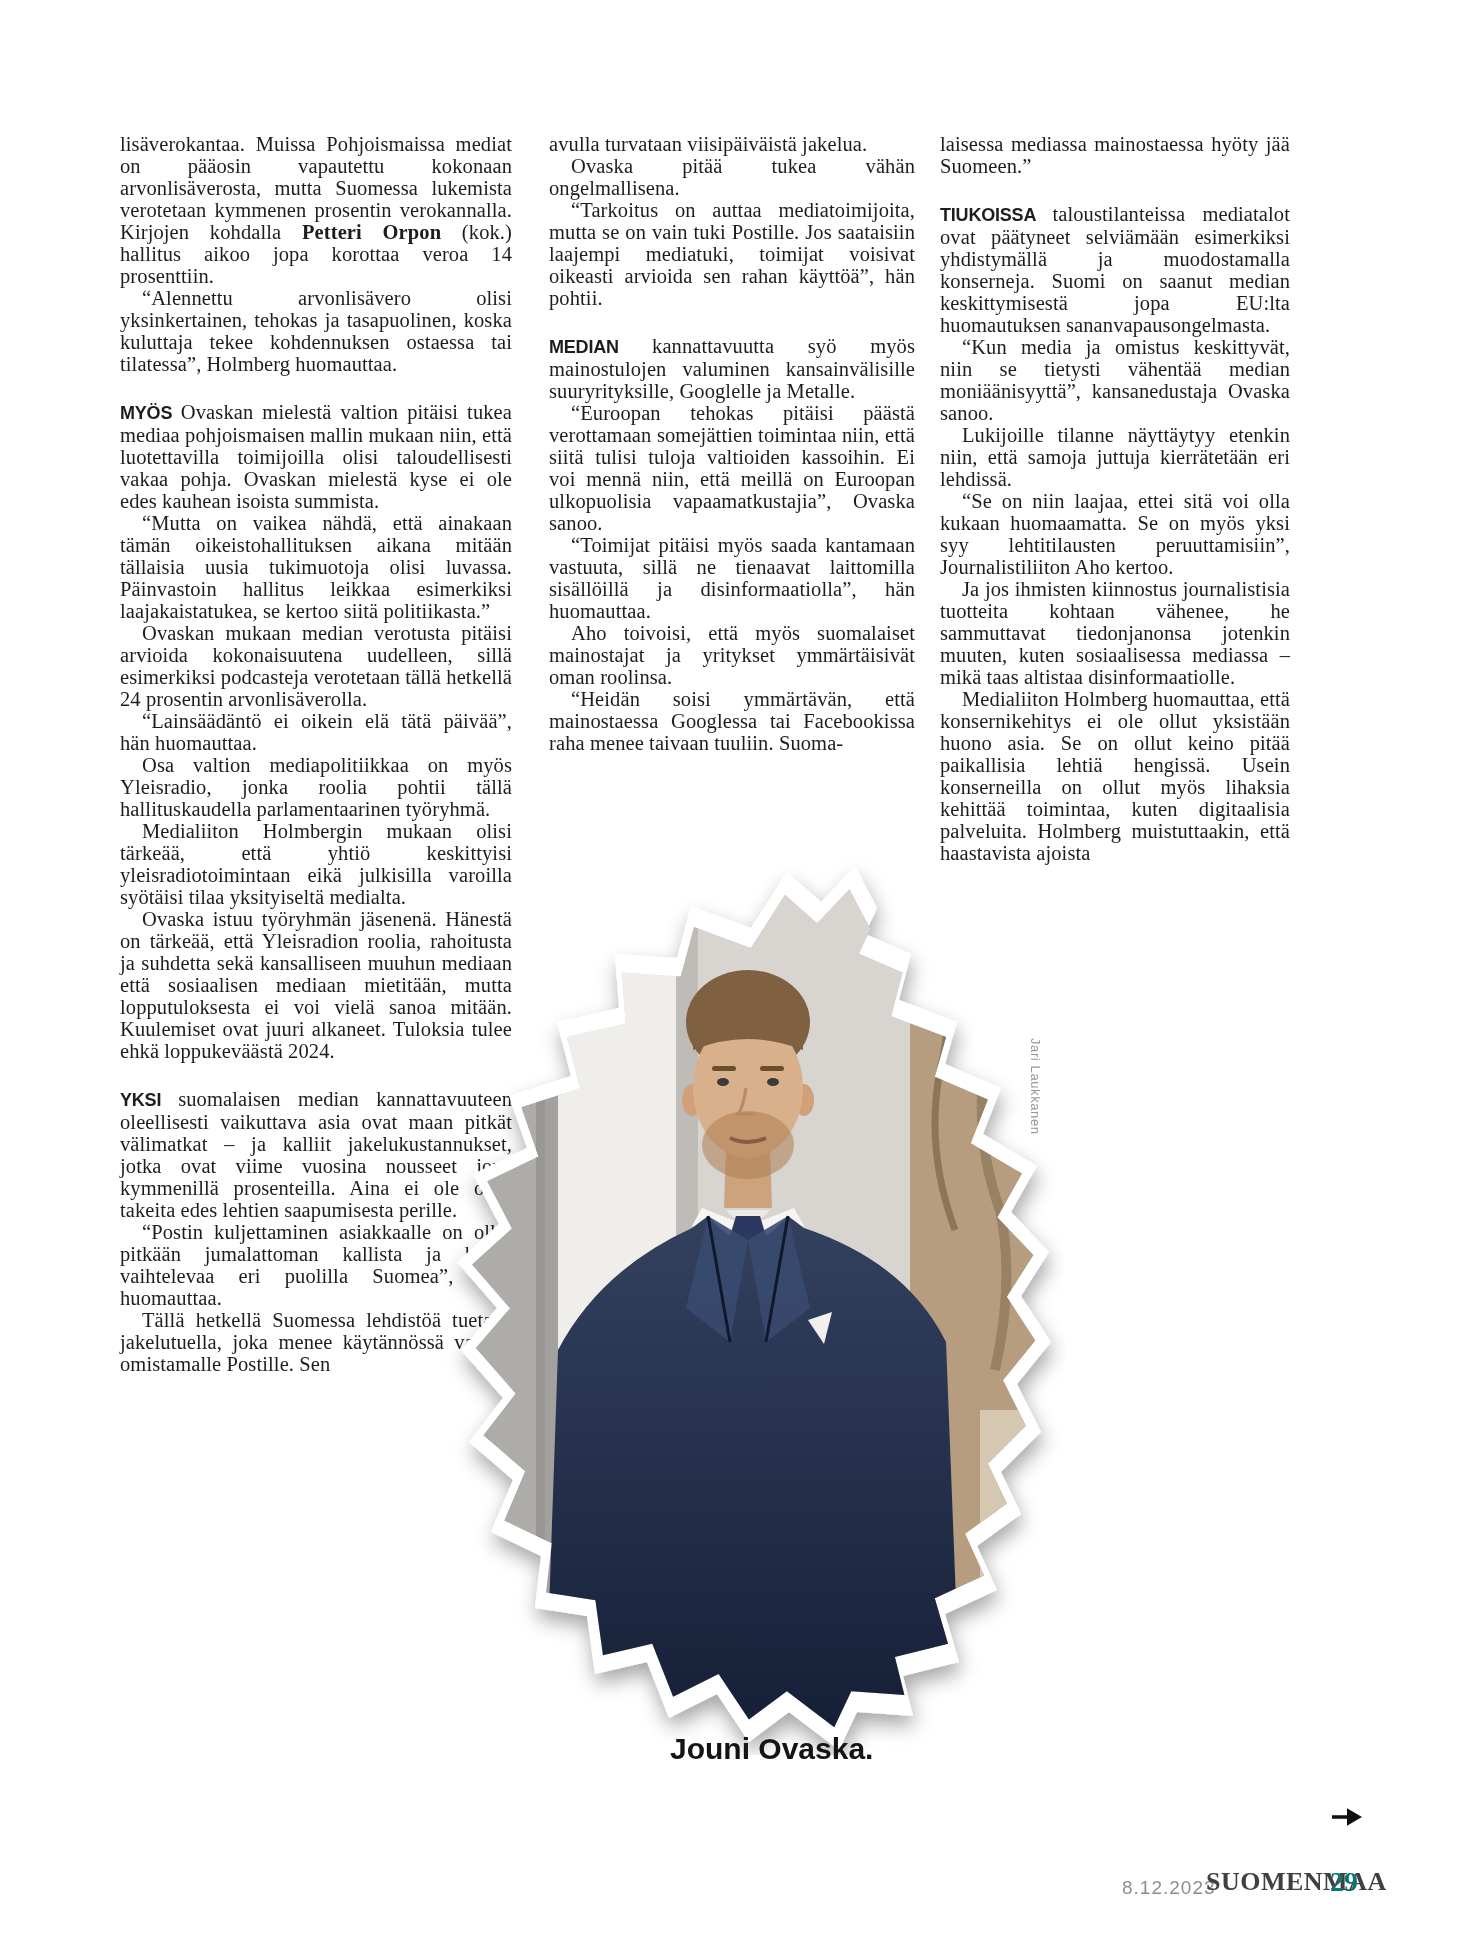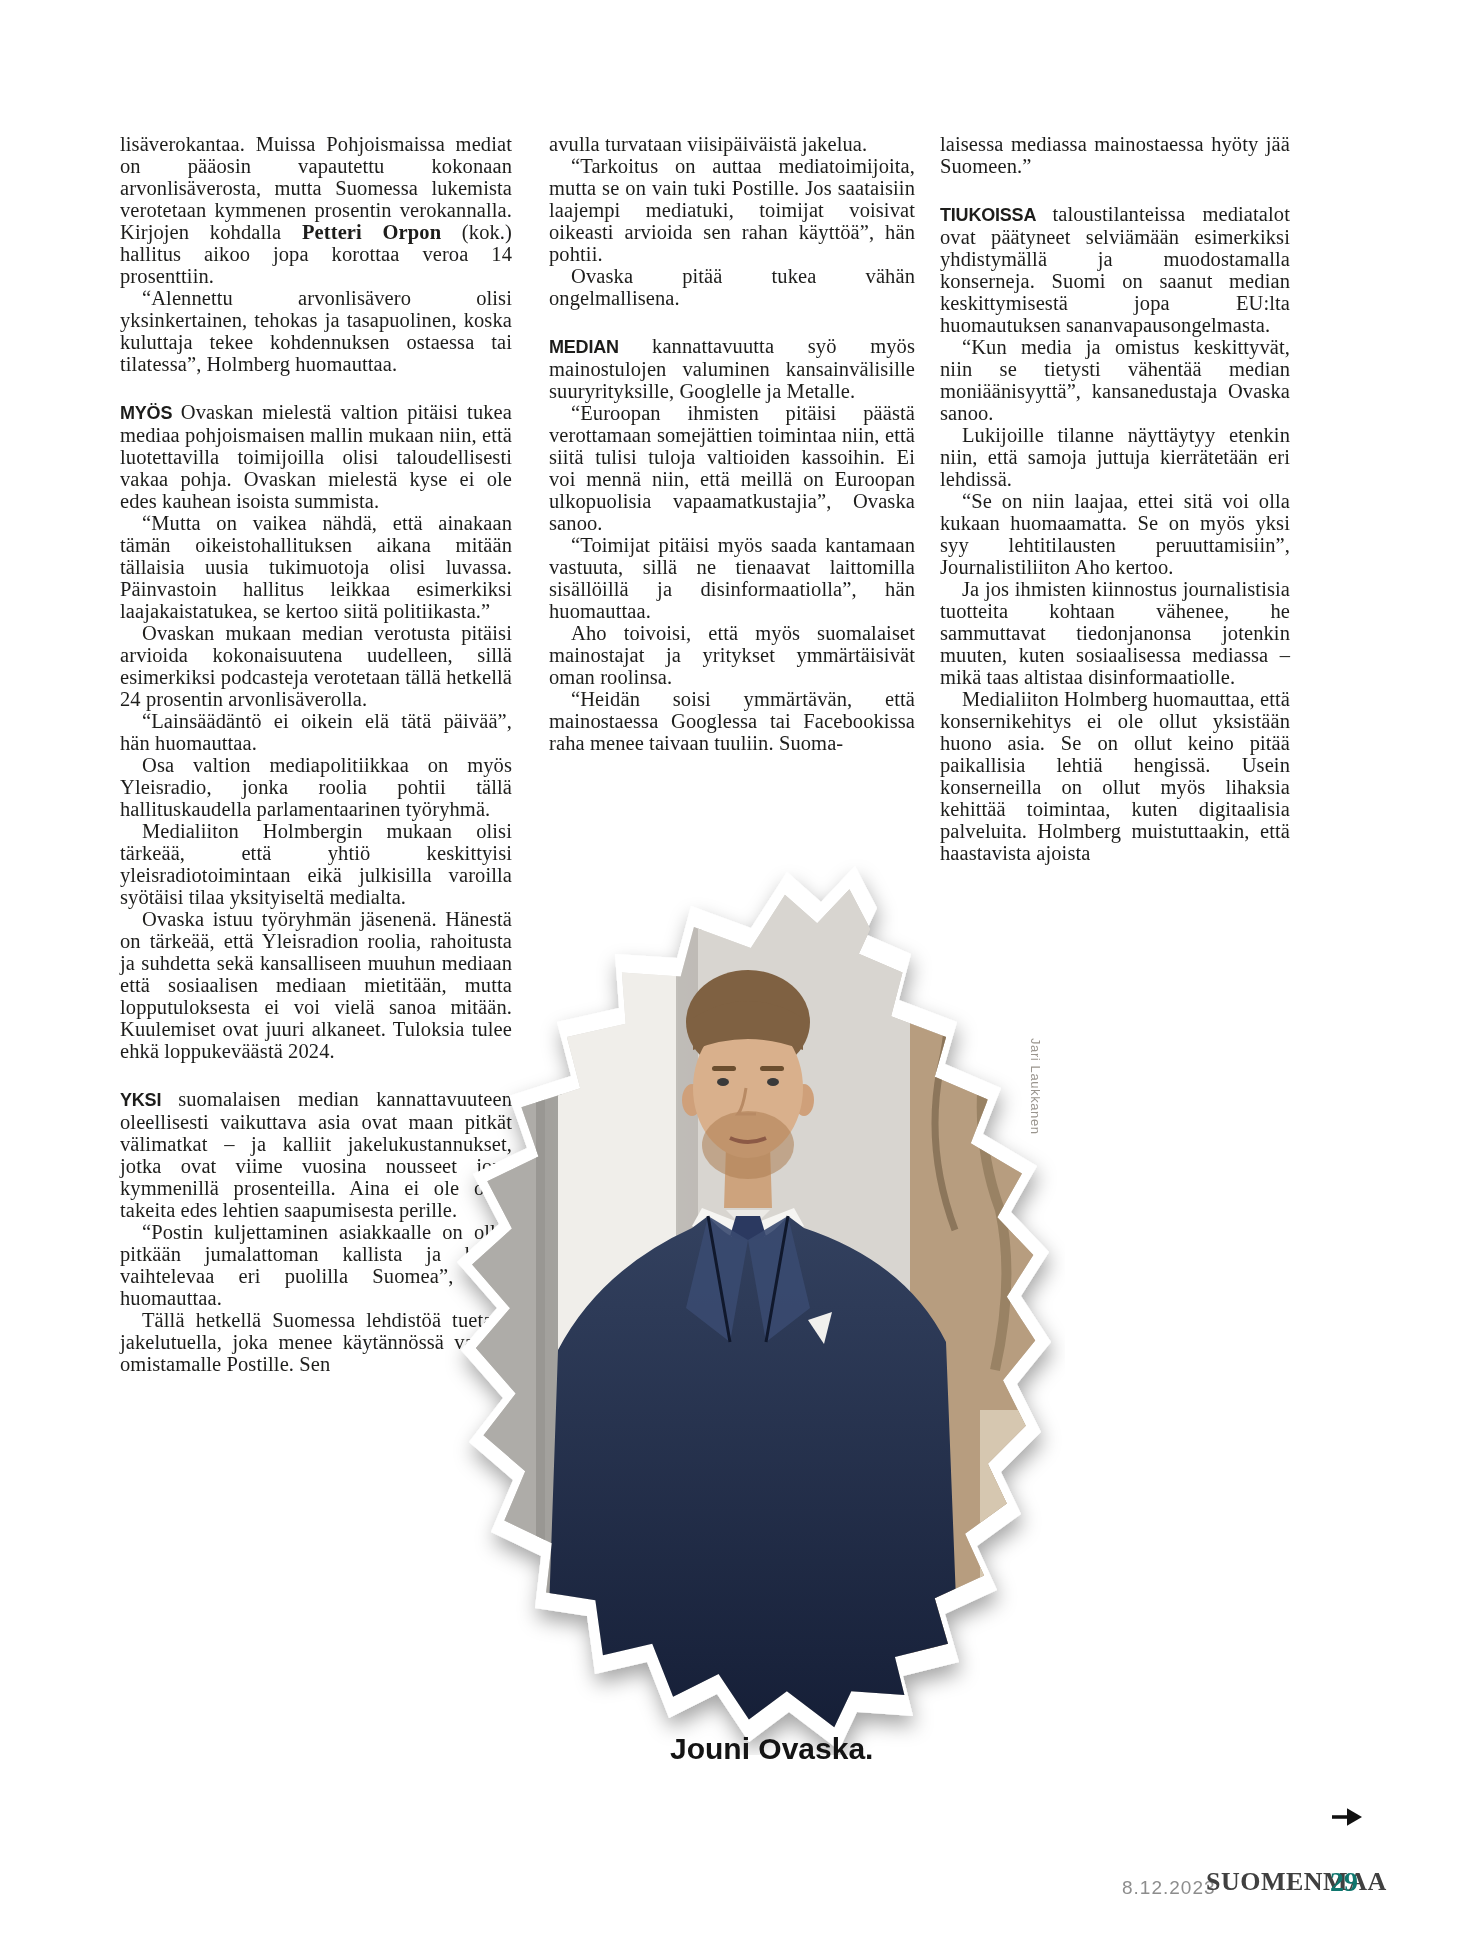--- a/index.html
+++ b/index.html
@@ -75,24 +75,24 @@
     <p class="para indent">“Lainsäädäntö ei oikein elä tätä päivää”, hän huomauttaa.</p>
     <p class="para indent">Osa valtion mediapolitiikkaa on myös Yleisradio, jonka roolia pohtii tällä hallituskaudella parlamentaarinen työryhmä.</p>
     <p class="para indent">Medialiiton Holmbergin mukaan olisi tärkeää, että yhtiö keskittyisi yleisradiotoimintaan eikä julkisilla varoilla syötäisi tilaa yksityiseltä medialta.</p>
     <p class="para indent">Ovaska istuu työryhmän jäsenenä. Hänestä on tärkeää, että Yleisradion roolia, rahoitusta ja suhdetta sekä kansalliseen muuhun mediaan että sosiaalisen mediaan mietitään, mutta lopputuloksesta ei voi vielä sanoa mitään. Kuulemiset ovat juuri alkaneet. Tuloksia tulee ehkä loppukeväästä 2024.</p>
     <p class="para section"><span class="lead">YKSI </span>suomalaisen median kannattavuuteen oleellisesti vaikuttava asia ovat maan pitkät välimatkat – ja kalliit jakelukustannukset, jotka ovat viime vuosina nousseet jopa kymmenillä prosenteilla. Aina ei ole ollut takeita edes lehtien saapumisesta perille.</p>
     <p class="para indent">“Postin kuljettaminen asiakkaalle on ollut pitkään jumalattoman kallista ja hyvin vaihtelevaa eri puolilla Suomea”, Aho huomauttaa.</p>
     <p class="para indent">Tällä hetkellä Suomessa lehdistöä tuetaan jakelutuella, joka menee käytännössä valtion omistamalle Postille. Sen</p>
   </div>
 <div id="col2" class="col">
     <p class="para opening">avulla turvataan viisipäiväistä jakelua.</p>
+    <p class="para indent">Ovaska pitää tukea vähän ongelmallisena.</p>
     <p class="para indent">“Tarkoitus on auttaa mediatoimijoita, mutta se on vain tuki Postille. Jos saataisiin laajempi mediatuki, toimijat voisivat oikeasti arvioida sen rahan käyttöä”, hän pohtii.</p>
-    <p class="para indent">Ovaska pitää tukea vähän ongelmallisena.</p>
     <p class="para section"><span class="lead">MEDIAN </span>kannattavuutta syö myös mainostulojen valuminen kansainvälisille suuryrityksille, Googlelle ja Metalle.</p>
-    <p class="para indent">“Euroopan ihmisten pitäisi päästä verottamaan somejättien toimintaa niin, että siitä tulisi tuloja valtioiden kassoihin. Ei voi mennä niin, että meillä on Euroopan ulkopuolisia vapaamatkustajia”, Ovaska sanoo.</p>
+    <p class="para indent">“Euroopan tehokas pitäisi päästä verottamaan somejättien toimintaa niin, että siitä tulisi tuloja valtioiden kassoihin. Ei voi mennä niin, että meillä on Euroopan ulkopuolisia vapaamatkustajia”, Ovaska sanoo.</p>
     <p class="para indent">“Toimijat pitäisi myös saada kantamaan vastuuta, sillä ne tienaavat laittomilla sisällöillä ja disinformaatiolla”, hän huomauttaa.</p>
     <p class="para indent">Aho toivoisi, että myös suomalaiset mainostajat ja yritykset ymmärtäisivät oman roolinsa.</p>
     <p class="para indent">“Heidän soisi ymmärtävän, että mainostaessa Googlessa tai Facebookissa raha menee taivaan tuuliin. Suoma-</p>
   </div>
 <div id="col3" class="col">
     <p class="para opening">laisessa mediassa mainostaessa hyöty jää Suomeen.”</p>
     <p class="para section"><span class="lead">TIUKOISSA </span>taloustilanteissa mediatalot ovat päätyneet selviämään esimerkiksi yhdistymällä ja muodostamalla konserneja. Suomi on saanut median keskittymisestä jopa EU:lta huomautuksen sananvapausongelmasta.</p>
     <p class="para indent">“Kun media ja omistus keskittyvät, niin se tietysti vähentää median moniäänisyyttä”, kansanedustaja Ovaska sanoo.</p>
     <p class="para indent">Lukijoille tilanne näyttäytyy etenkin niin, että samoja juttuja kierrätetään eri lehdissä.</p>
     <p class="para indent">“Se on niin laajaa, ettei sitä voi olla kukaan huomaamatta. Se on myös yksi syy lehtitilausten peruuttamisiin”, Journalistiliiton Aho kertoo.</p>

